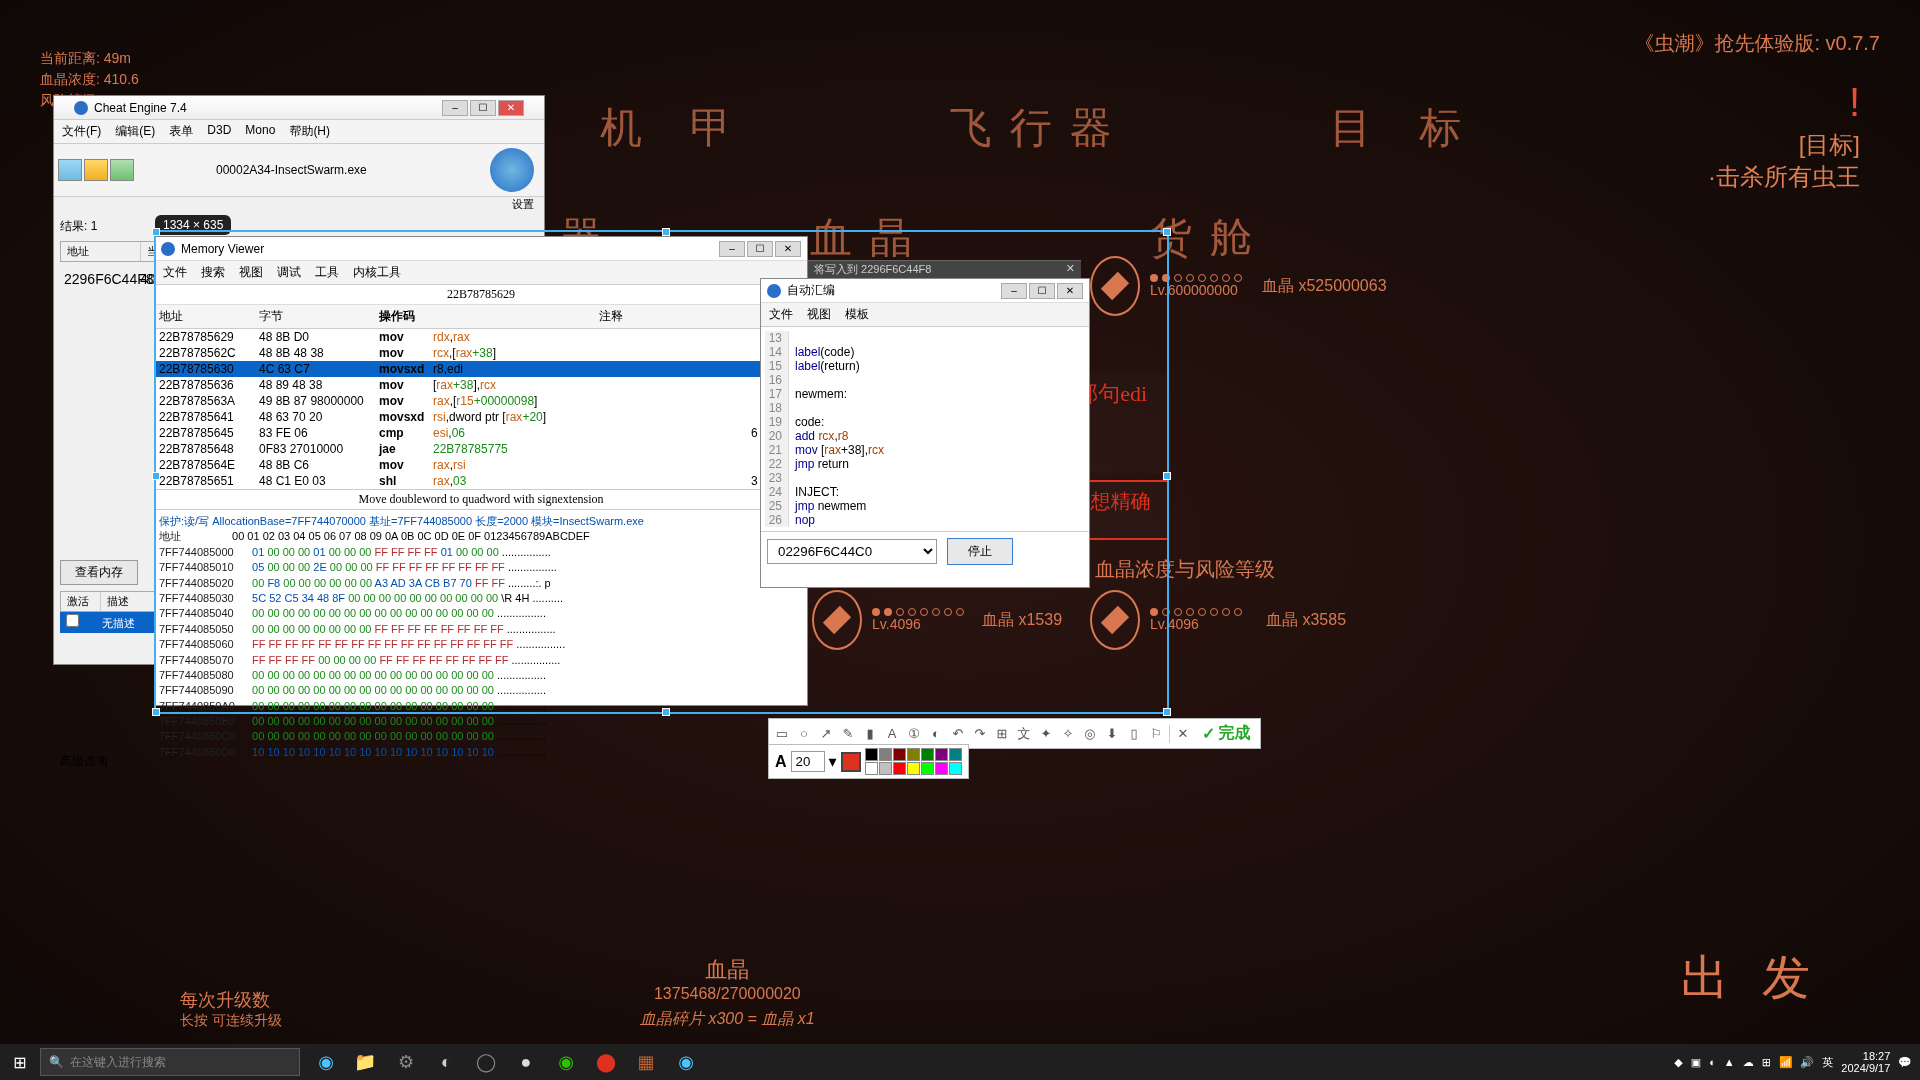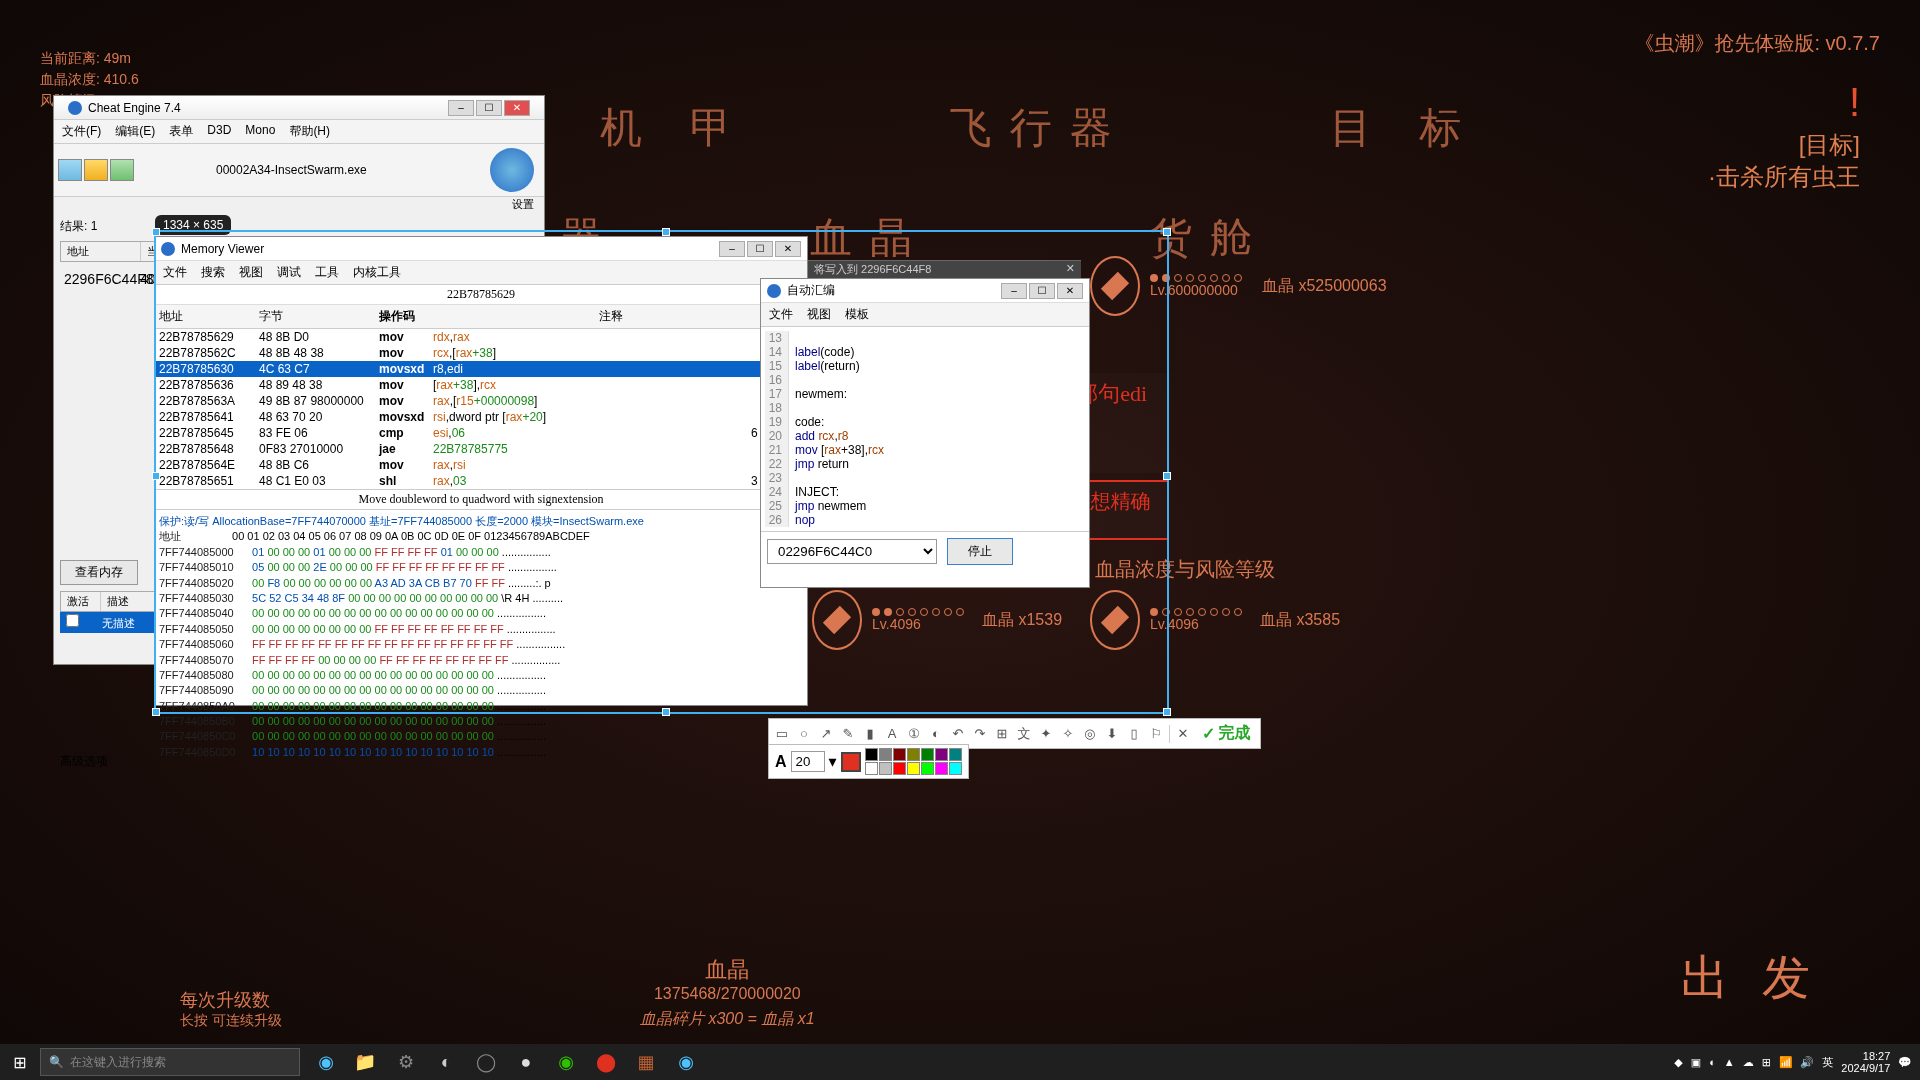--- a/index.html
+++ b/index.html
@@ -22,21 +22,21 @@
 .dots { display: flex; gap: 4px; }
 .dot { width: 8px; height: 8px; border-radius: 50%; background: #d97850; }
 .dot.empty { background: transparent; border: 1px solid #d97850; }
 
 .bottom-hud { position: absolute; bottom: 50px; left: 180px; color: #d97850; font-size: 18px; }
 .bottom-center { position: absolute; bottom: 50px; left: 640px; color: #d97850; font-size: 16px; text-align: center; }
 .launch { position: absolute; bottom: 70px; right: 100px; color: #d97850; font-size: 48px; letter-spacing: 10px; }
 
 
 .ce-win { position: absolute; top: 95px; left: 53px; width: 492px; height: 570px; background: #f0f0f0; border: 1px solid #888; font-size: 12px; }
-.titlebar { background: linear-gradient(#fff,#eee); height: 24px; display: flex; align-items: center; padding: 0 14px; border-bottom: 1px solid #ccc; }
+.titlebar { background: linear-gradient(#fff,#eee); height: 24px; display: flex; align-items: center; padding: 0 20px; border-bottom: 1px solid #ccc; }
 .ce-logo { width: 14px; height: 14px; background: #2a6ec8; border-radius: 50%; margin-right: 6px; }
 .titlebar-btns { margin-left: auto; display: flex; gap: 2px; }
 .titlebar-btn { width: 26px; height: 16px; background: #ddd; border: 1px solid #aaa; font-size: 10px; text-align: center; line-height: 14px; }
 .titlebar-btn.close { background: #e05050; color: #fff; }
 .menubar { display: flex; gap: 14px; padding: 3px 8px; background: #f4f4f4; border-bottom: 1px solid #ccc; }
 .toolbar { display: flex; gap: 2px; padding: 4px; background: #f4f4f4; border-bottom: 1px solid #ccc; align-items: center; }
 .tool-icon { width: 24px; height: 22px; border: 1px solid #888; background: linear-gradient(#9fd8f5,#6eb9e0); }
 .tool-icon.y { background: linear-gradient(#ffd966,#f0b020); }
 .tool-icon.s { background: linear-gradient(#b0e0b0,#70c070); }
 .process-name { margin-left: 80px; font-size: 12px; }
@@ -49,21 +49,21 @@
 .list-hdr > div { padding: 2px 6px; border-right: 1px solid #ccc; }
 .dim-badge { position: absolute; top: 215px; left: 155px; background: #222; color: #fff; padding: 3px 8px; font-size: 12px; border-radius: 6px; z-index: 5; }
 
 
 .mv-win { position: absolute; top: 236px; left: 154px; width: 654px; height: 470px; background: #fff; border: 1px solid #888; font-size: 12px; z-index: 10; }
 .mv-titlebar { background: #fff; height: 24px; display: flex; align-items: center; padding: 0 6px; border-bottom: 1px solid #ddd; }
 .mv-table { font-family: Consolas, monospace; font-size: 12px; }
 .mv-hdr { display: flex; background: #f5f5f5; border-bottom: 1px solid #ccc; padding: 2px 0; }
 .mv-hdr > div, .mv-row > div { padding: 1px 4px; }
 .mv-row { display: flex; }
-.mv-row.sel { background: #0a64c8; color: #ffffff; align-items: center; }
+.mv-row.sel { background: #0a64c8; color: #000000; align-items: center; }
 .col-addr { width: 100px; }
 .col-bytes { width: 120px; }
 .col-op { width: 54px; font-weight: bold; }
 .col-operand { flex: 1; }
 .col-comment { width: 60px; }
 .reg { color: #ca6010; }
 .reg2 { color: #1a8a1a; }
 .hex-area { font-family: Consolas, monospace; font-size: 11px; padding: 4px; border-top: 1px solid #ccc; line-height: 1.4; }
 .hx-addr { color: #222; }
 .hx-00 { color: #1a8a1a; }
@@ -186,21 +186,21 @@
         <div class="dot empty"></div>
         <div class="dot empty"></div>
         <div class="dot empty"></div>
         <div class="dot empty"></div>
         <div class="dot empty"></div>
         <div class="dot empty"></div>
         <div class="dot empty"></div>
       </div>
     <div style="font-size:14px">Lv.4096</div>
   </div>
-  <div style="margin-left:8px"><span>血晶</span> <span>x3585</span></div>
+  <div style="margin-left:14px"><span>血晶</span> <span>x3585</span></div>
 </div>
 
 <div class="bottom-hud">
   <div>每次升级数</div>
   <div style="font-size:14px;">长按 可连续升级</div>
 </div>
 <div class="bottom-center">
   <div style="font-size:22px">血晶</div>
   <div>1375468/270000020</div>
   <div style="font-style:italic;margin-top:6px">血晶碎片 x300 = 血晶 x1</div>

